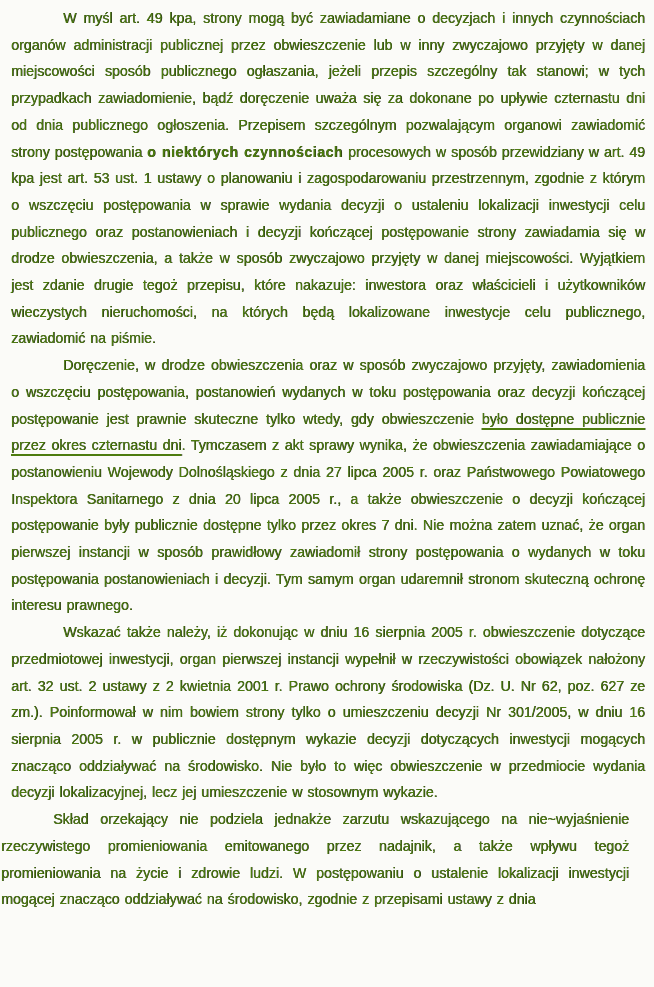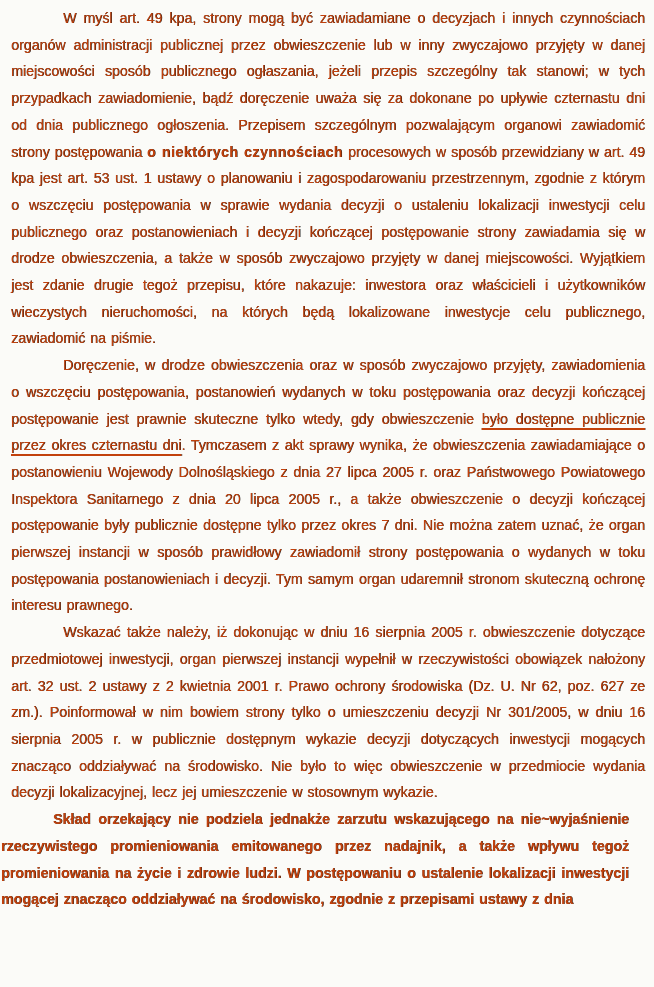--- a/index.html
+++ b/index.html
@@ -14,21 +14,21 @@
   }
   .page {
     box-sizing: border-box;
     width: 654px;
     height: 987px;
     padding: 5px 9px 0 11px;
     background: #fbfbf8;
     font-family: "Liberation Sans", sans-serif;
     font-size: 14.2px;
     line-height: 26.7px;
-    color: #c2410c;
+    color: #4d7c0f;
     text-align: justify;
   }
   p.para {
     margin: 0;
     padding: 0;
     text-indent: 52px;
     
     text-shadow: 0.4px 0 0 #181818;
     word-spacing: 1px;
   }
@@ -38,21 +38,20 @@
   }
   p.para span.underline {
     text-decoration: underline;
     text-decoration-thickness: 1.8px;
     text-underline-offset: 4px;
   }
   
   p.para.shift-left {
     margin-left: -10px;
     margin-right: 16px;
-    font-weight: bold;
   }
 </style>
 </head>
 <body>
 
 <div class="page">
   <div id="doc-body">
       <p class="para"><span class="">W myśl art. 49 kpa, strony mogą być zawiadamiane o decyzjach i innych czynnościach organów administracji publicznej przez obwieszczenie lub w inny zwyczajowo przyjęty w danej miejscowości sposób publicznego ogłaszania, jeżeli przepis szczególny tak stanowi; w tych przypadkach zawiadomienie, bądź doręczenie uważa się za dokonane po upływie czternastu dni od dnia publicznego ogłoszenia. Przepisem szczególnym pozwalającym organowi zawiadomić strony postępowania </span><span class="bold">o niektórych czynnościach</span><span class=""> procesowych w sposób przewidziany w art. 49 kpa jest art. 53 ust. 1 ustawy o planowaniu i zagospodarowaniu przestrzennym, zgodnie z którym o wszczęciu postępowania w sprawie wydania decyzji o ustaleniu lokalizacji inwestycji celu publicznego oraz postanowieniach i decyzji kończącej postępowanie strony zawiadamia się w drodze obwieszczenia, a także w sposób zwyczajowo przyjęty w danej miejscowości. Wyjątkiem jest zdanie drugie tegoż przepisu, które nakazuje: inwestora oraz właścicieli i użytkowników wieczystych nieruchomości, na których będą lokalizowane inwestycje celu publicznego, zawiadomić na piśmie.</span></p>
       <p class="para"><span class="">Doręczenie, w drodze obwieszczenia oraz w sposób zwyczajowo przyjęty, zawiadomienia o wszczęciu postępowania, postanowień wydanych w toku postępowania oraz decyzji kończącej postępowanie jest prawnie skuteczne tylko wtedy, gdy obwieszczenie </span><span class="underline">było dostępne publicznie przez okres czternastu dni</span><span class="">. Tymczasem z akt sprawy wynika, że obwieszczenia zawiadamiające o postanowieniu Wojewody Dolnośląskiego z dnia 27 lipca 2005 r. oraz Państwowego Powiatowego Inspektora Sanitarnego z dnia 20 lipca 2005 r., a także obwieszczenie o decyzji kończącej postępowanie były publicznie dostępne tylko przez okres 7 dni. Nie można zatem uznać, że organ pierwszej instancji w sposób prawidłowy zawiadomił strony postępowania o wydanych w toku postępowania postanowieniach i decyzji. Tym samym organ udaremnił stronom skuteczną ochronę interesu prawnego.</span></p>
       <p class="para"><span class="">Wskazać także należy, iż dokonując w dniu 16 sierpnia 2005 r. obwieszczenie dotyczące przedmiotowej inwestycji, organ pierwszej instancji wypełnił w rzeczywistości obowiązek nałożony art. 32 ust. 2 ustawy z 2 kwietnia 2001 r. Prawo ochrony środowiska (Dz. U. Nr 62, poz. 627 ze zm.). Poinformował w nim bowiem strony tylko o umieszczeniu decyzji Nr 301/2005, w dniu 16 sierpnia 2005 r. w publicznie dostępnym wykazie decyzji dotyczących inwestycji mogących znacząco oddziaływać na środowisko. Nie było to więc obwieszczenie w przedmiocie wydania decyzji lokalizacyjnej, lecz jej umieszczenie w stosownym wykazie.</span></p>

